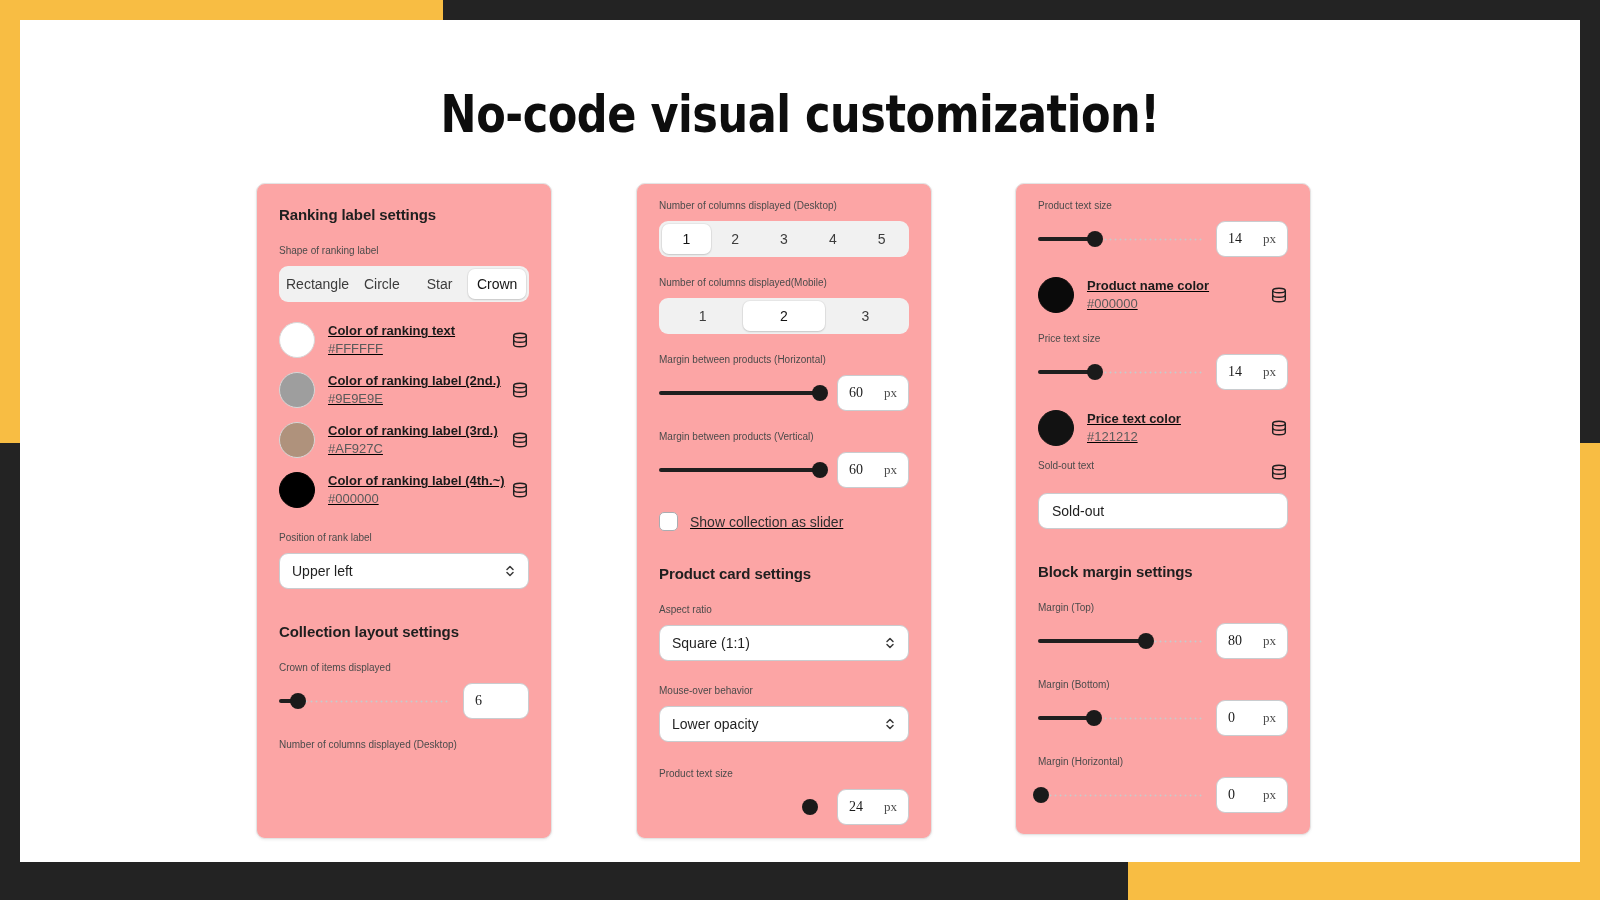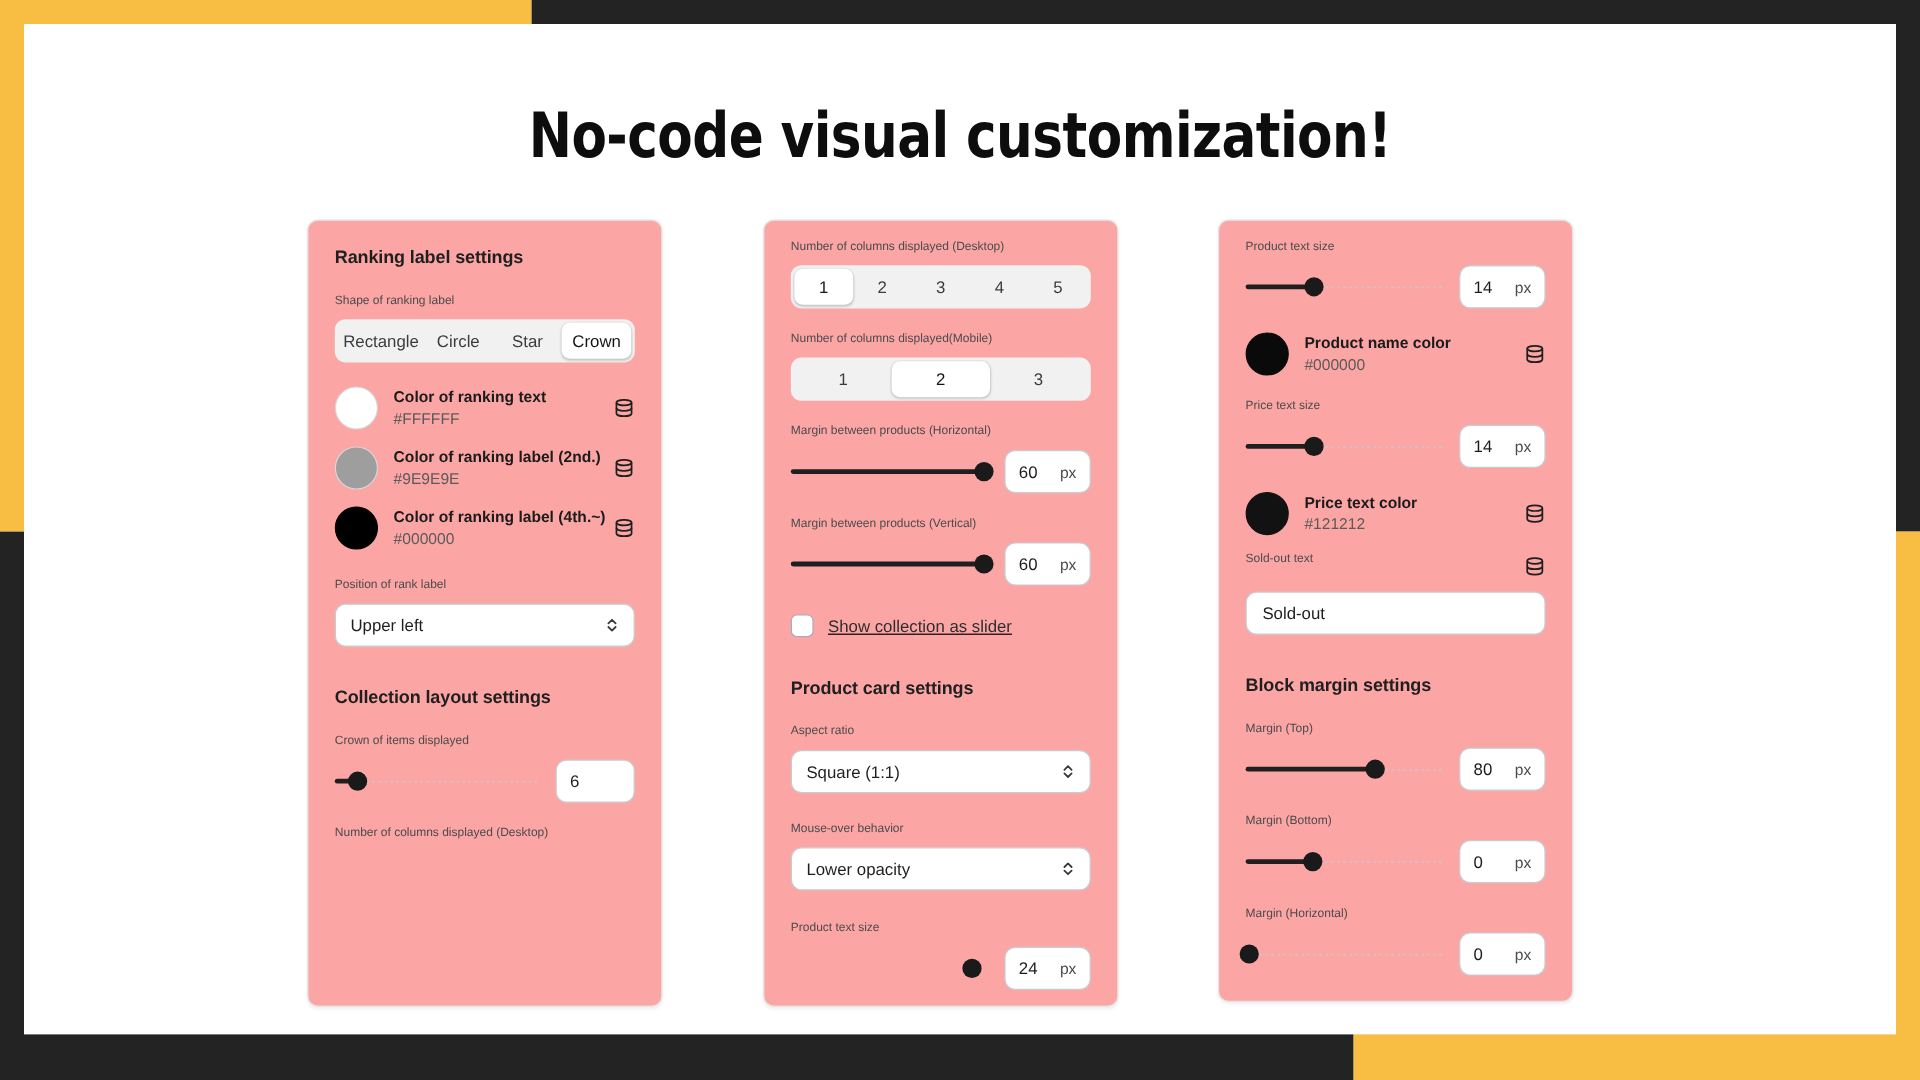--- a/index.html
+++ b/index.html
@@ -92,21 +92,21 @@
 
   
   .color-row {
     display: flex; align-items: center;
     gap: 13px; margin-bottom: 14px;
   }
   .swatch {
     width: 36px; height: 36px; border-radius: 50%;
     border: 1px solid #d7d7d7; flex: 0 0 36px;
   }
-  .color-texts { flex: 1 1 auto; min-width: 0; }
+  .color-texts { flex: 1 1 auto; min-width: 0; text-decoration: underline; }
   .color-name {
     font-size: 13px; font-weight: 700; color: #1b1b1b;
     line-height: 1.35; white-space: nowrap;
   }
   .color-hex {
     font-size: 13px; color: #5a5a5a; line-height: 1.35;
   }
   .db-icon { flex: 0 0 18px; width: 18px; height: 18px; display: block; }
 
   
@@ -139,21 +139,21 @@
   }
   .slider .knob {
     position: absolute; top: 2px; width: 16px; height: 16px;
     border-radius: 50%; background: #1a1a1a; transform: translateX(-8px);
   }
   .num-field {
     flex: 0 0 auto;
     border: 1px solid var(--field-border);
     border-radius: 9px; height: 36px;
     display: flex; align-items: center; justify-content: space-between;
-    padding: 0 11px; gap: 10px; background: #fff;
+    padding: 0 11px; gap: 10px; background: #fff; font-family: Liberation Serif, serif;
   }
   .num-field .val { font-size: 14px; color: #1c1c1c; }
   .num-field .unit { font-size: 13px; color: #4c4c4c; }
   .nf-w64 { width: 66px; }
   .nf-w72 { width: 72px; }
 
   
   .check-row { display: flex; align-items: center; gap: 12px; margin: 24px 0 0 0; text-decoration: underline; }
   .checkbox {
     width: 19px; height: 19px; border: 1.6px solid #a9adb2;
@@ -219,20 +219,32 @@
           <div class="color-name">Color of ranking label (2nd.)</div>
           <div class="color-hex">#9E9E9E</div>
         </div>
         <svg class="db-icon" viewBox="0 0 20 20">
           <ellipse cx="10" cy="5" rx="7" ry="2.6" fill="none" stroke="#1f1f1f" stroke-width="1.6"></ellipse>
           <path d="M3 5v10c0 1.45 3.13 2.6 7 2.6s7-1.15 7-2.6V5" fill="none" stroke="#1f1f1f" stroke-width="1.6"></path>
           <path d="M3 10c0 1.45 3.13 2.6 7 2.6s7-1.15 7-2.6" fill="none" stroke="#1f1f1f" stroke-width="1.6"></path>
         </svg>
       </div>
 
+      <div class="color-row">
+        <div class="swatch" style="background:#AF927C"></div>
+        <div class="color-texts">
+          <div class="color-name">Color of ranking label (3rd.)</div>
+          <div class="color-hex">#AF927C</div>
+        </div>
+        <svg class="db-icon" viewBox="0 0 20 20">
+          <ellipse cx="10" cy="5" rx="7" ry="2.6" fill="none" stroke="#1f1f1f" stroke-width="1.6"></ellipse>
+          <path d="M3 5v10c0 1.45 3.13 2.6 7 2.6s7-1.15 7-2.6V5" fill="none" stroke="#1f1f1f" stroke-width="1.6"></path>
+          <path d="M3 10c0 1.45 3.13 2.6 7 2.6s7-1.15 7-2.6" fill="none" stroke="#1f1f1f" stroke-width="1.6"></path>
+        </svg>
+      </div>
 
       <div class="color-row">
         <div class="swatch" style="background:#000000;border-color:#000"></div>
         <div class="color-texts">
           <div class="color-name">Color of ranking label (4th.~)</div>
           <div class="color-hex">#000000</div>
         </div>
         <svg class="db-icon" viewBox="0 0 20 20">
           <ellipse cx="10" cy="5" rx="7" ry="2.6" fill="none" stroke="#1f1f1f" stroke-width="1.6"></ellipse>
           <path d="M3 5v10c0 1.45 3.13 2.6 7 2.6s7-1.15 7-2.6V5" fill="none" stroke="#1f1f1f" stroke-width="1.6"></path>

